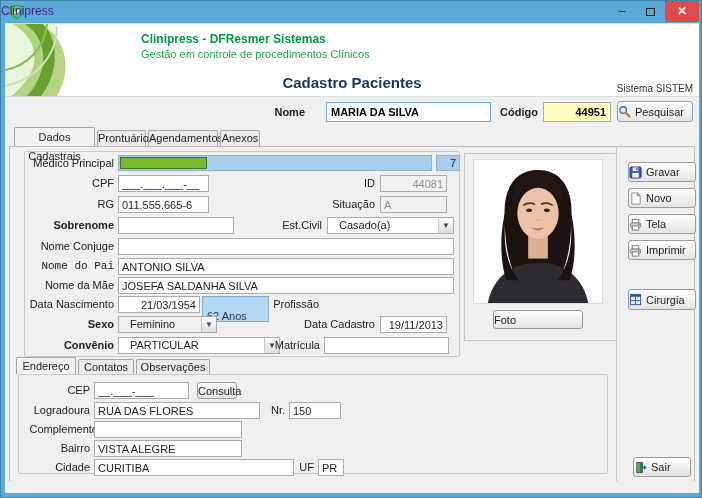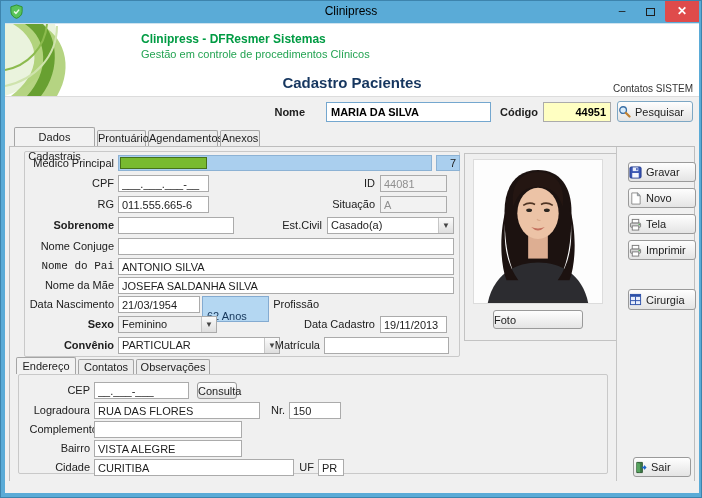--- a/index.html
+++ b/index.html
@@ -4,22 +4,22 @@
 <style>
   * { margin:0; padding:0; box-sizing:border-box; cursor:default; }
   html,body { background:#d8d8d8; }
   body { font-family:"Liberation Sans", sans-serif; }
 
   .win { position:relative; width:702px; height:498px; background:#5aabd7;
          border:1px solid #3d84ad; overflow:hidden; }
 
   
   .titlebar { position:absolute; left:0; top:0; right:0; height:22px; }
-  .tb-title { position:absolute; left:0; right:0; top:3px; text-align:center;
-              font-size:12px; color:#000000; }
+  .tb-title { position:absolute; left:0; right:0; top:3px; text-align:left;
+              font-size:12px; color:#4c1d95; }
   .tb-icon { position:absolute; left:8px; top:3px; }
   .wbtn { position:absolute; top:0; height:21px; text-align:center; font-size:12px;
           color:#1e1e1e; line-height:21px; }
   .wbtn.min { left:608px; width:26px; }
   .wbtn.max { left:636px; width:26px; }
   .max-glyph { display:inline-block; width:9px; height:8px; border:1px solid #1e1e1e;
                vertical-align:middle; }
   .wbtn.close { left:664px; width:34px; background:#df4b4b; color:#fff;
                 font-weight:bold; border-radius:0 0 0 2px; }
 
@@ -38,21 +38,21 @@
   .system { position:absolute; right:6px; top:59px; font-size:10px; color:#333; }
 
   
   .lbl { position:absolute; font-size:11px; color:#202020; text-align:right;
          height:17px; line-height:17px; white-space:nowrap; }
   .lbl.b { font-weight:bold; }
   .inp { position:absolute; height:17px; border:1px solid #ababab; background:#fff;
          font-family:"Liberation Sans", sans-serif; font-size:11px; color:#1d1d1d;
          padding:1px 3px; }
   .inp.dis { background:#f2f2f2; color:#8f8f8f; }
-  .inp.ral { text-align:left; }
+  .inp.ral { text-align:right; }
   .namerow .lbl { line-height:20px; }
   .nome-input { position:absolute; left:321px; top:78px; width:165px; height:20px;
                 border:1px solid #74a7cf; font-weight:bold; font-size:11px; padding:1px 4px;
                 font-family:"Liberation Sans", sans-serif; }
   .codigo-box { position:absolute; left:538px; top:78px; width:68px; height:20px;
                 background:#ffffc2; border:1px solid #ababab; font-size:11px; font-weight:bold;
                 text-align:right; line-height:18px; padding:0 4px; }
   .btn { display:flex; align-items:center; gap:4px;
          background:linear-gradient(#fefefe,#e4e4e4); border:1px solid #9a9a9a;
          border-radius:3px; font-family:"Liberation Sans", sans-serif; font-size:11px;
@@ -79,21 +79,21 @@
   .mp-val { position:absolute; left:426px; top:8px; width:24px; height:16px;
             background:#aacfee; border:1px solid #8cb2d4; font-size:11px;
             text-align:right; line-height:14px; padding:0 3px; color:#1d1d1d; }
 
   .agebox { position:absolute; left:192px; top:149px; width:67px; height:17px;
             background:#b4d7f2; border:1px solid #84abd1; font-size:11px;
             line-height:15px; padding:12px 4px; color:#15365a; }
 
   
   .combo { position:absolute; height:17px; background:#fff; border:1px solid #ababab;
-           display:flex; align-items:stretch; }
+           display:flex; align-items:stretch;padding-left:8px; }
   .combo.gray { background:#f0f0f0; }
   .combo-text { flex:1; font-size:11px; line-height:15px; padding:0 3px; overflow:hidden;
                 white-space:nowrap; color:#1d1d1d; }
   .combo-arrow { width:15px; text-align:center; font-size:8px; line-height:15px; color:#444;
                  background:linear-gradient(#fbfbfb,#dedede); border-left:1px solid #c6c6c6; }
 
   
   .photo-panel { position:absolute; left:454px; top:6px; width:153px; height:188px;
                  background:#efefef; border:1px solid #c3c3c3; }
   .photo-frame { position:absolute; left:8px; top:5px; width:130px; height:145px;
@@ -138,21 +138,21 @@
         <rect width="130" height="72" fill="#ffffff"></rect>
         <path d="M0 72 C40 58 58 30 50 0 L0 0 Z" fill="#eaf3dd"></path>
         <path d="M8 0 C38 18 36 50 6 72 L52 72 C70 42 58 10 34 0 Z" fill="#a8cc6c" opacity="0.85"></path>
         <path d="M20 0 C44 16 44 48 22 72 L36 72 C58 44 50 10 38 0 Z" fill="#5f9a28" opacity="0.9"></path>
         <path d="M0 46 C22 42 40 24 42 0" fill="none" stroke="#8cbb4e" stroke-width="2"></path>
         <path d="M0 62 C30 56 52 32 52 2" fill="none" stroke="#cfe3ad" stroke-width="2"></path>
       </svg>
       <div class="brand">Clinipress - DFResmer Sistemas</div>
       <div class="tagline">Gestão em controle de procedimentos Clínicos</div>
       <div class="pagetitle">Cadastro Pacientes</div>
-      <div class="system">Contatos SISTEM</div>
+      <div class="system">Sistema SISTEM</div>
     </div>
 
     <div class="namerow">
       <div class="lbl b" style="left:230px;top:78px;width:70px;">Nome</div>
       <input class="nome-input" value="MARIA DA SILVA" style="">
       <div class="lbl b" style="left:473px;top:78px;width:60px;">Código</div>
       <div class="codigo-box">44951</div>
       <button class="btn pesq-btn">
         <svg width="13" height="13" viewBox="0 0 14 14">
           <circle cx="5.5" cy="5.5" r="3.6" fill="#d9ecfa" stroke="#3a6ea5" stroke-width="1.4"></circle>

